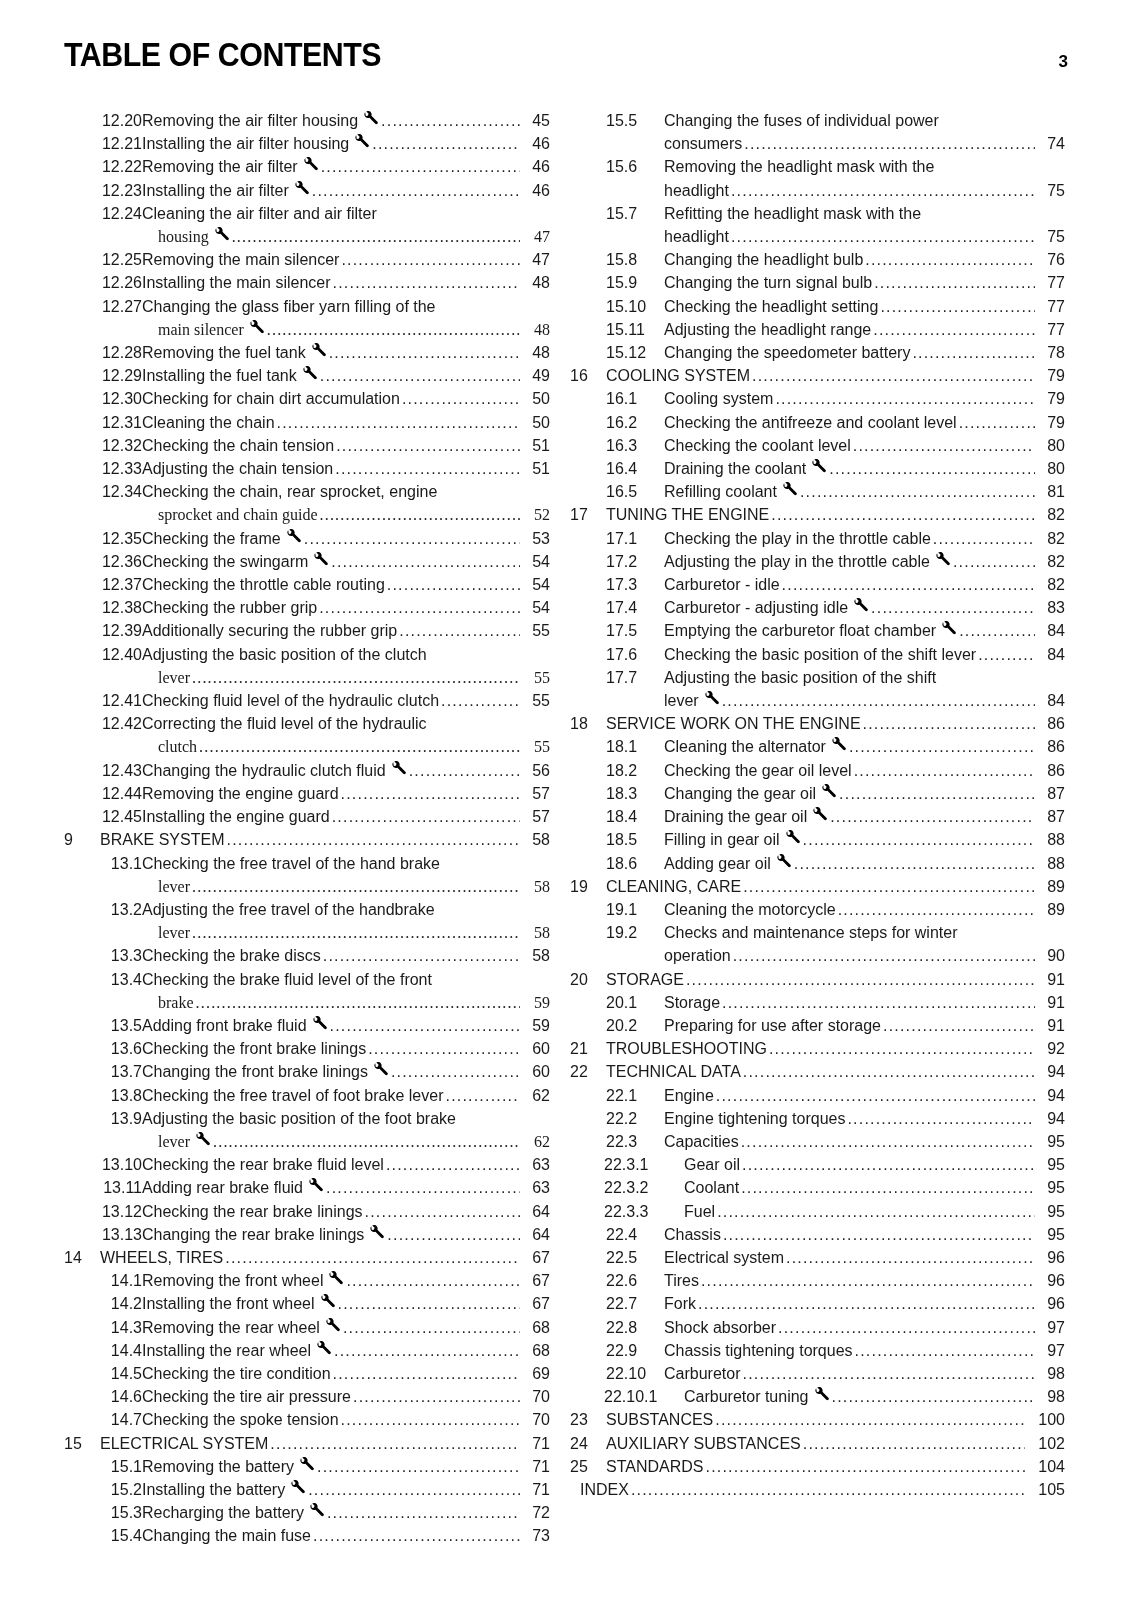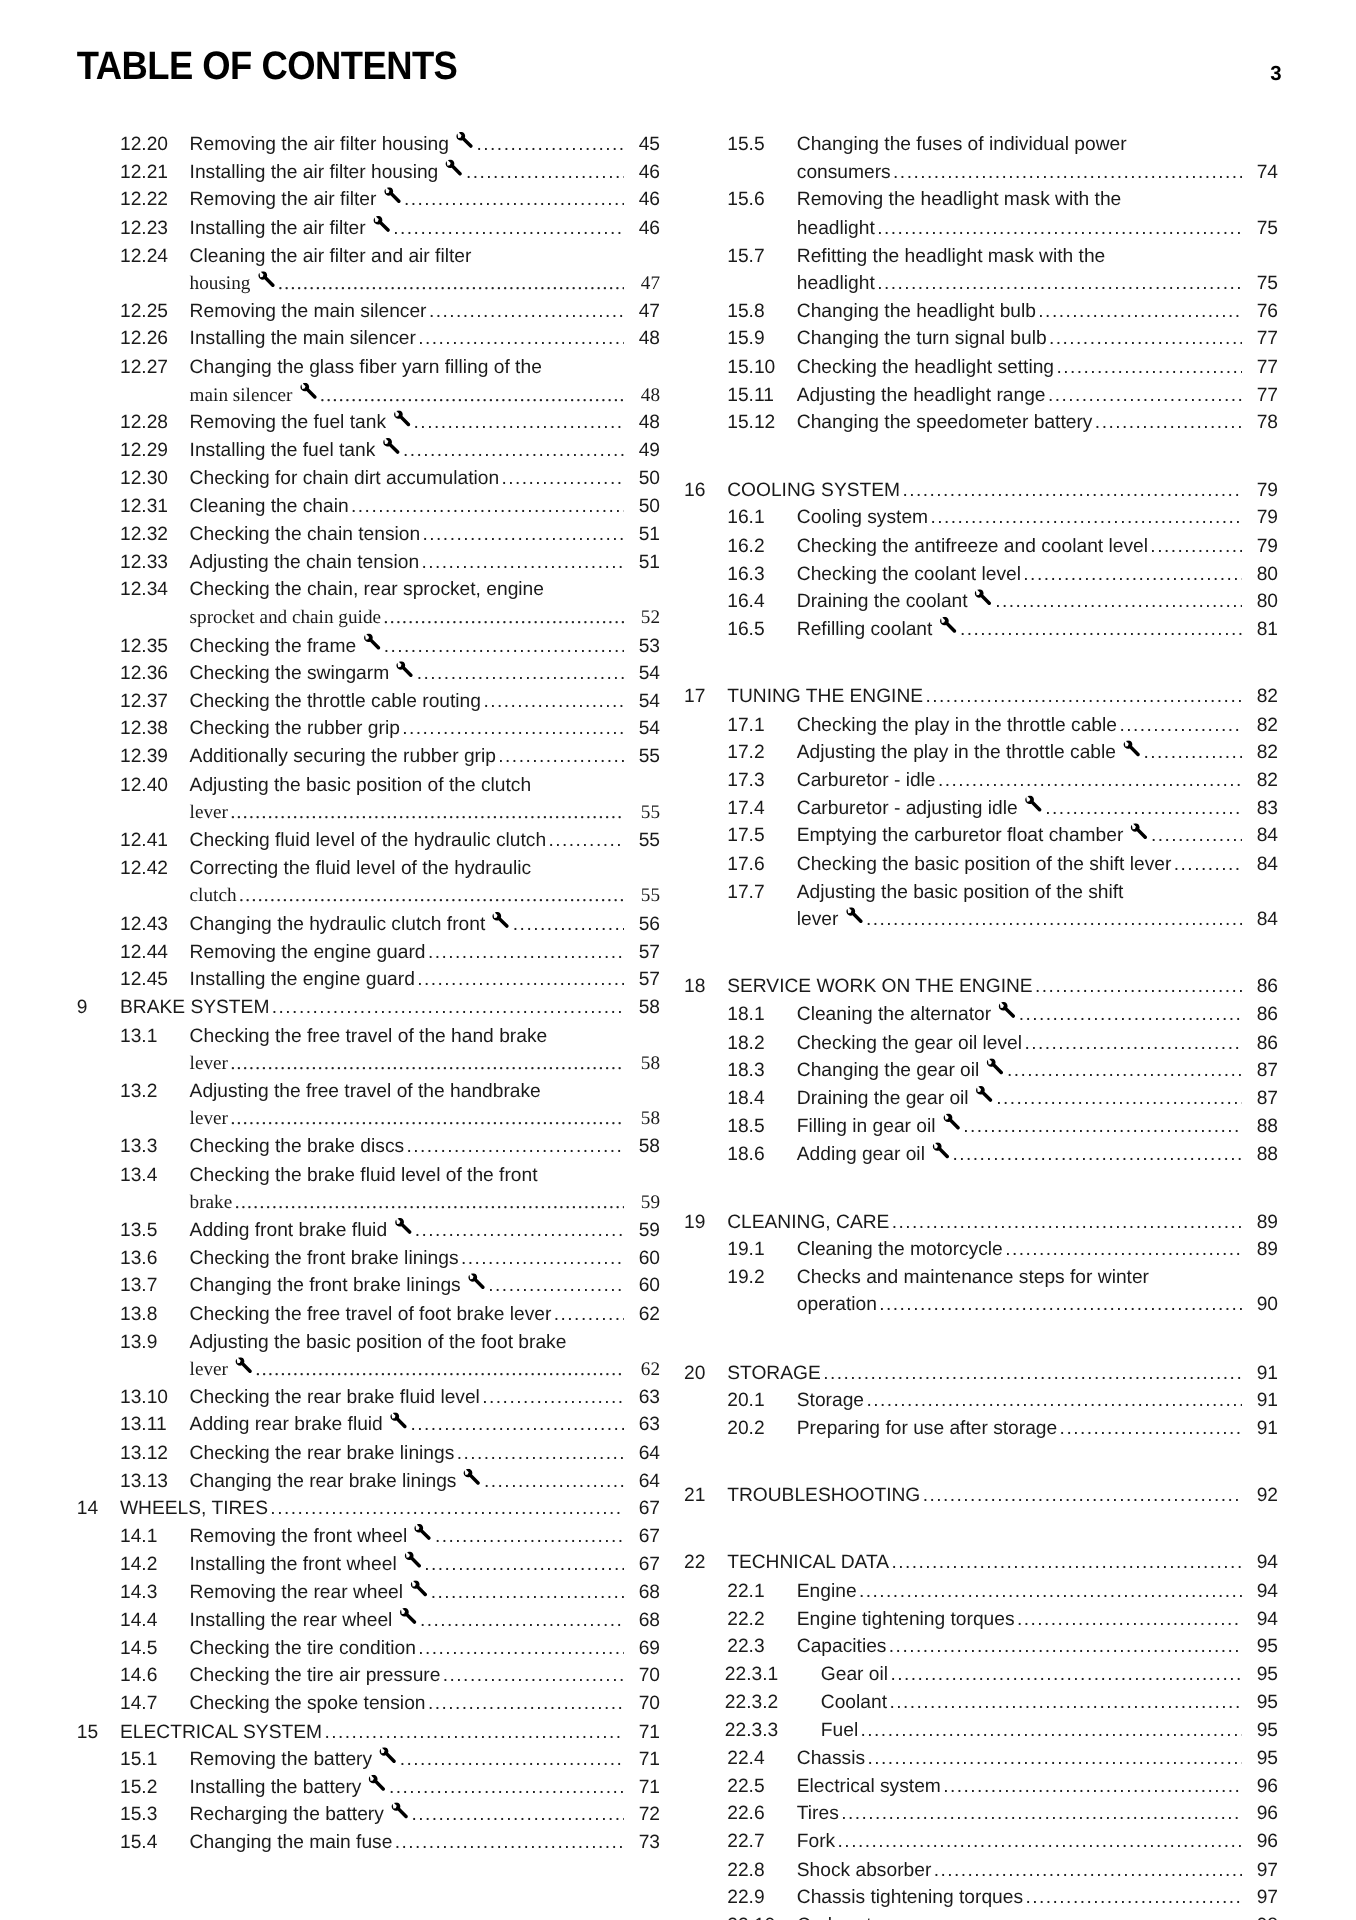--- a/index.html
+++ b/index.html
@@ -17,24 +17,24 @@
   .title-wrap { flex:1; display:flex; align-items:baseline; min-width:0; }
   .t { flex:none; }
   .leader { flex:1; overflow:hidden; white-space:nowrap; margin:0 6px 0 2px; letter-spacing:1.2px; color:#222; }
   .leader::after { content:"............................................................................................................................................................"; }
   .pg { flex:none; text-align:right; width:24px; }
   .pg.wide { width:34px; }
   .wrench { display:inline-block; width:16px; height:15px; margin-left:5px; vertical-align:-2px; }
   .cont { display:flex; align-items:baseline; white-space:nowrap;justify-content:center; }
   
   .col-left .lvl1 .num { width:36px; }
-  .col-left .lvl2 .num { width:58px; margin-left:36px; }
+  .col-left .lvl2 .num { width:58px; margin-left:20px;text-align:right; }
   .col-left .lvl2 .cont { padding-left:94px;font-family:Liberation Serif, serif; }
   .col-right .lvl0 .num { width:0; }
-  .col-right .lvl1 .num { width:36px; margin-left:-10px;margin-top:33px; }
+  .col-right .lvl1 .num { width:36px; margin-left:-10px; }
   .col-right .lvl2 .num { width:58px; margin-left:26px; }
   .col-right .lvl2 .cont { padding-left:84px; }
   .col-right .lvl3 .num { width:80px; margin-left:24px; }
 </style>
 </head>
 <body>
 
 <div class="page-title">TABLE OF CONTENTS</div>
 <div class="page-number">3</div>
 
@@ -311,21 +311,21 @@
           <span class="t">clutch</span>
           <span class="leader"></span>
           <span class="pg">55</span>
         </span>
       </div>
     </div>
     <div class="entry lvl2">
       <div class="row">
         <span class="num">12.43</span>
         <span class="title-wrap">
-          <span class="t">Changing the hydraulic clutch front</span>
+          <span class="t">Changing the hydraulic clutch fluid</span>
           <svg class="wrench" viewBox="0 0 16 15">
     <path d="M2.2 1.2 C1 2.6 1.1 4.7 2.5 6 C3.6 7 5.1 7.3 6.4 6.8 L12.3 12.8 C12.9 13.4 13.9 13.4 14.4 12.8 C15 12.2 15 11.3 14.4 10.7 L8.4 4.7 C8.9 3.4 8.6 1.9 7.6 0.9 C6.4 -0.2 4.6 -0.3 3.3 0.5 L5.6 2.8 L4.8 4.8 L2.8 5.1 Z" fill="#000"></path>
   </svg>
           <span class="leader"></span>
           <span class="pg">56</span>
         </span>
       </div>
     </div>
     <div class="entry lvl2">
       <div class="row">

